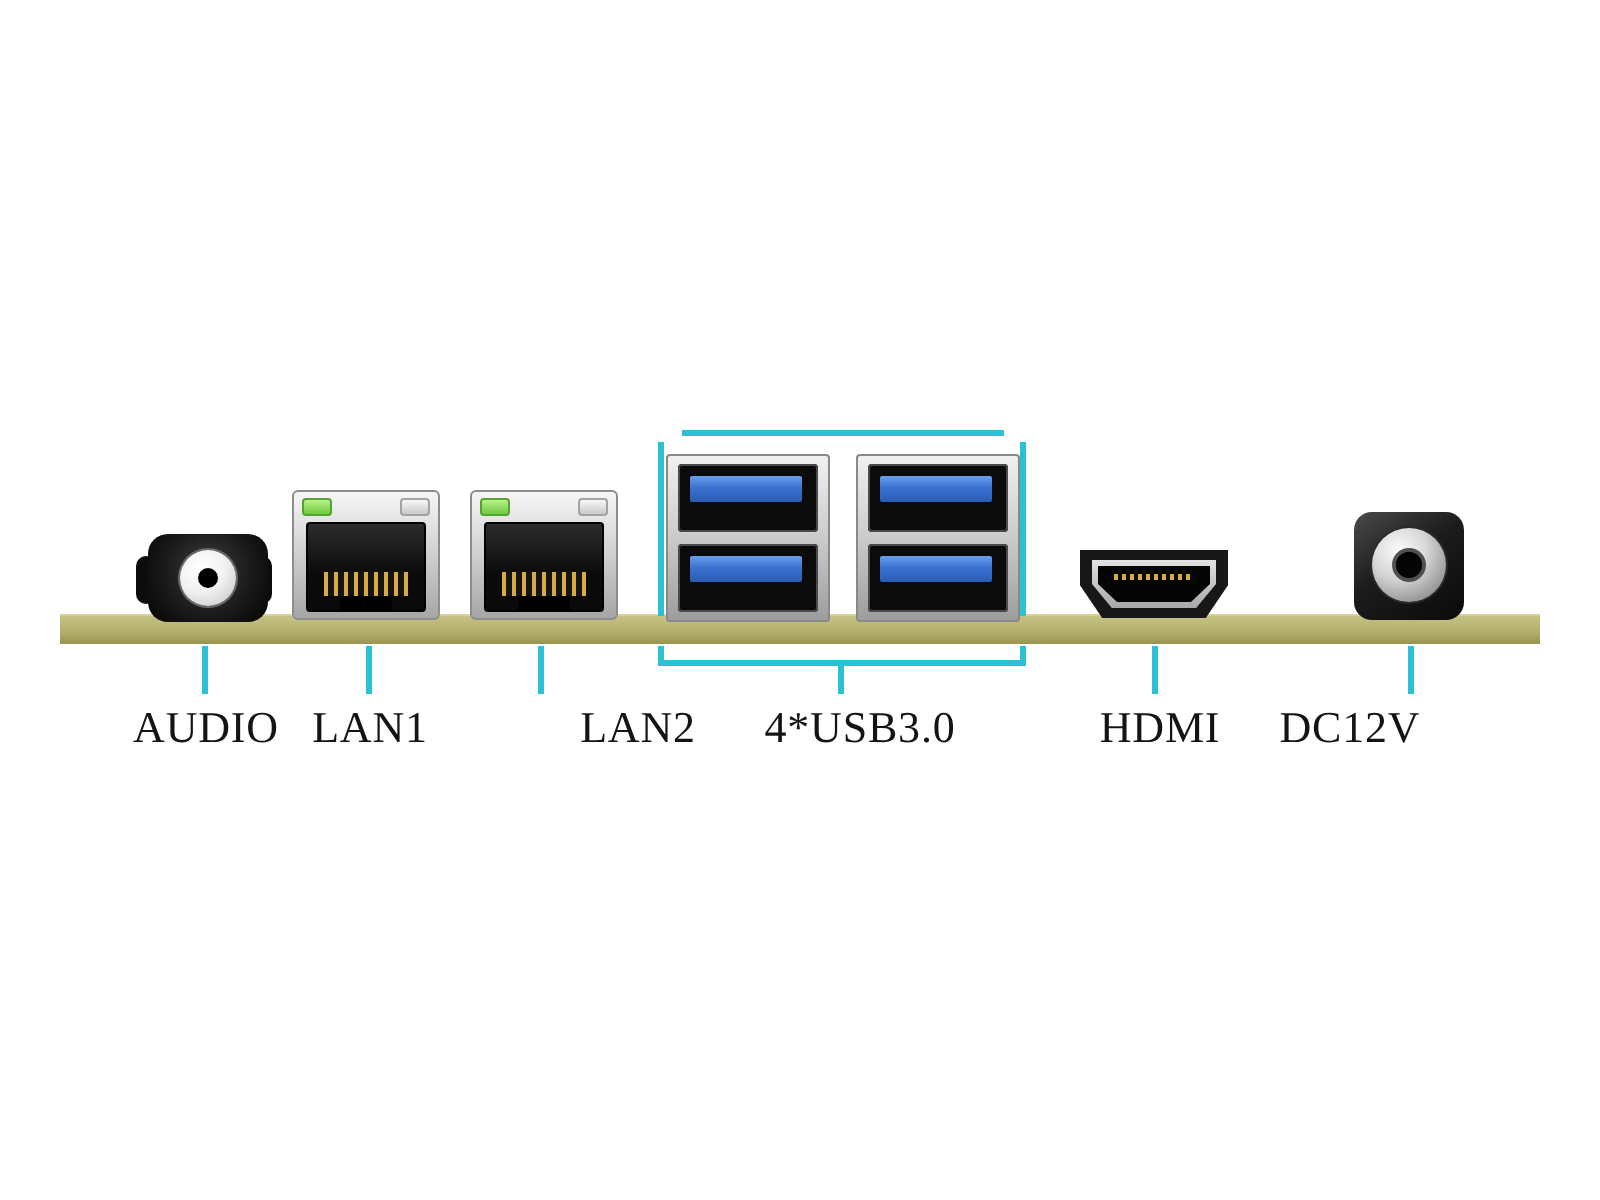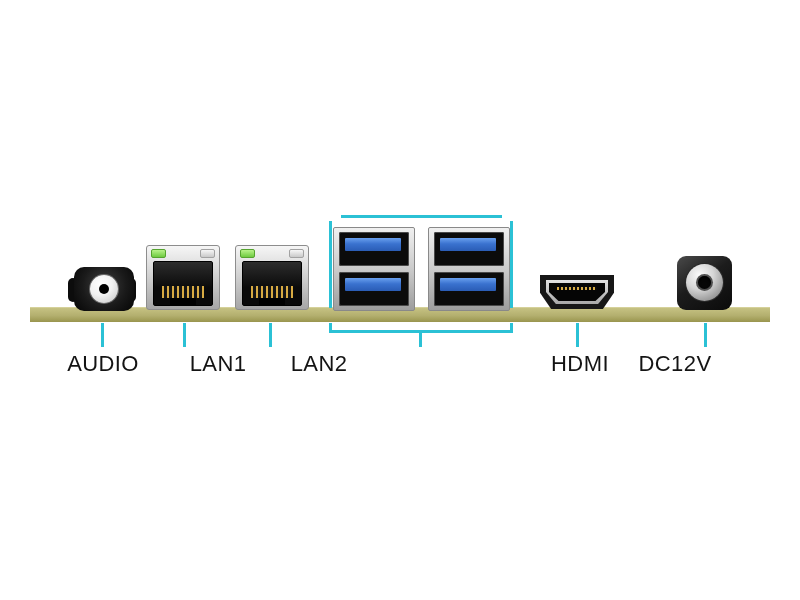--- a/index.html
+++ b/index.html
@@ -1,17 +1,17 @@
 <!DOCTYPE html>
 <html><head>
 <meta charset="utf-8">
 <style>
   html,body{margin:0;padding:0;background:#ffffff;}
   .stage{position:relative;width:800px;height:449px;background:#ffffff;overflow:hidden;
-         font-family:Liberation Sans, sans-serif;}
+         font-family:Liberation Serif, serif;}
   .stage *{position:absolute;box-sizing:border-box;}
 
   
   .board{left:30px;top:307px;width:740px;height:15px;
          background:linear-gradient(180deg,#c6c283 0%,#b3af6e 55%,#99954e 100%);
          border-top:1px solid #d5d19a;}
 
   
   .cyan{background:#2bc1d5;}
   .g-usb-top{left:341px;top:215px;width:161px;height:3px;}
@@ -21,21 +21,21 @@
   .c-audio{left:101px;} .c-lan1{left:183px;} .c-lan2{left:269px;}
   .c-hdmi{left:576px;} .c-dc{left:704px;}
   .b-l{left:329px;top:323px;width:3px;height:10px;}
   .b-r{left:510px;top:323px;width:3px;height:10px;}
   .b-h{left:329px;top:330px;width:184px;height:3px;}
   .b-stem{left:419px;top:333px;width:3px;height:14px;}
 
   
   .label{top:352px;transform:translateX(-50%);font-size:22px;line-height:24px;
          color:#141414;letter-spacing:.4px;white-space:nowrap;}
-  .l-audio{left:103px;} .l-lan1{left:185px;margin-left:33px;} .l-lan2{left:271px;margin-left:48px;}
+  .l-audio{left:103px;} .l-lan1{left:185px;} .l-lan2{left:271px;margin-left:48px;}
   .l-usb{left:430px;} .l-hdmi{left:580px;text-align:right;} .l-dc{left:675px;}
 
   
   .audio{left:66px;top:266px;width:72px;height:46px;}
   .audio .lobe-l{left:2px;top:12px;width:10px;height:24px;border-radius:5px;background:#0c0c0c;}
   .audio .lobe-r{right:2px;top:12px;width:10px;height:24px;border-radius:5px;background:#0c0c0c;}
   .audio .bodyp{left:8px;top:1px;width:60px;height:44px;border-radius:10px;
          background:radial-gradient(circle at 50% 42%,#404040 0%,#1a1a1a 55%,#050505 100%);}
   .audio .ring{left:24px;top:9px;width:28px;height:28px;border-radius:50%;
          background:radial-gradient(circle at 38% 32%,#ffffff 0%,#f2f2f2 45%,#c2c2c2 100%);
@@ -160,16 +160,17 @@
   <div class="cyan b-l"></div>
   <div class="cyan b-r"></div>
   <div class="cyan b-h"></div>
   <div class="cyan b-stem"></div>
   <div class="cyan callout c-hdmi"></div>
   <div class="cyan callout c-dc"></div>
 
   <div class="label l-audio">AUDIO</div>
   <div class="label l-lan1">LAN1</div>
   <div class="label l-lan2">LAN2</div>
+  <div class="label l-usb">4*USB3.0</div>
   <div class="label l-hdmi">HDMI</div>
   <div class="label l-dc">DC12V</div>
 
 </div>
 
 </body></html>

